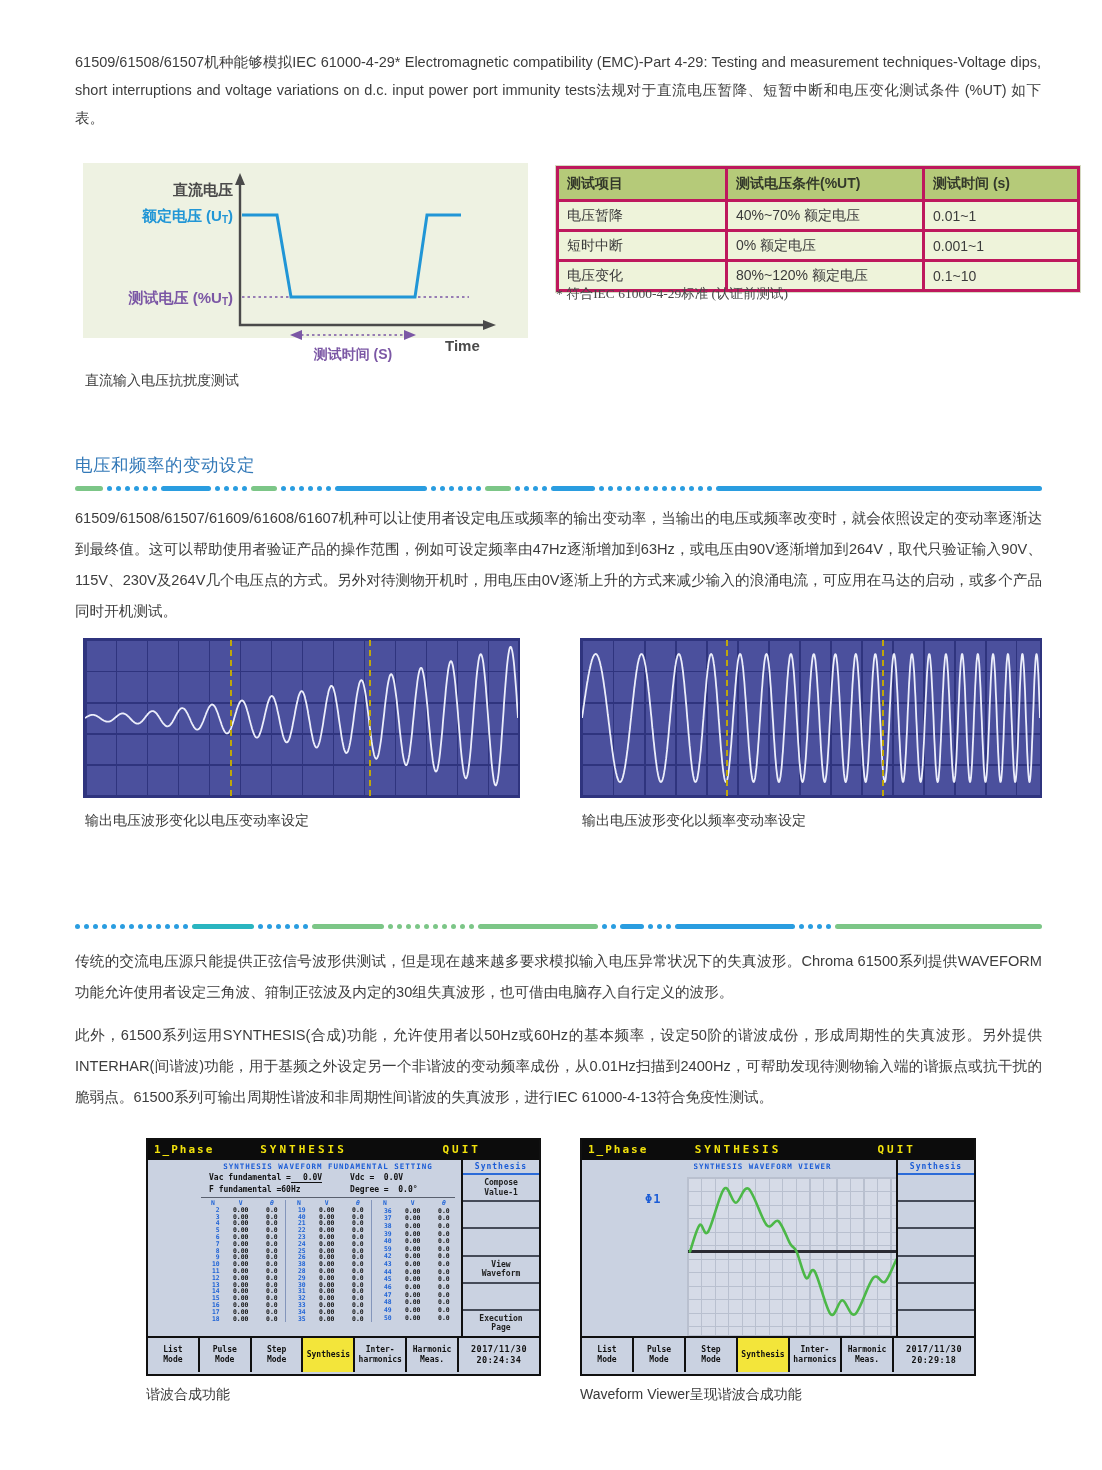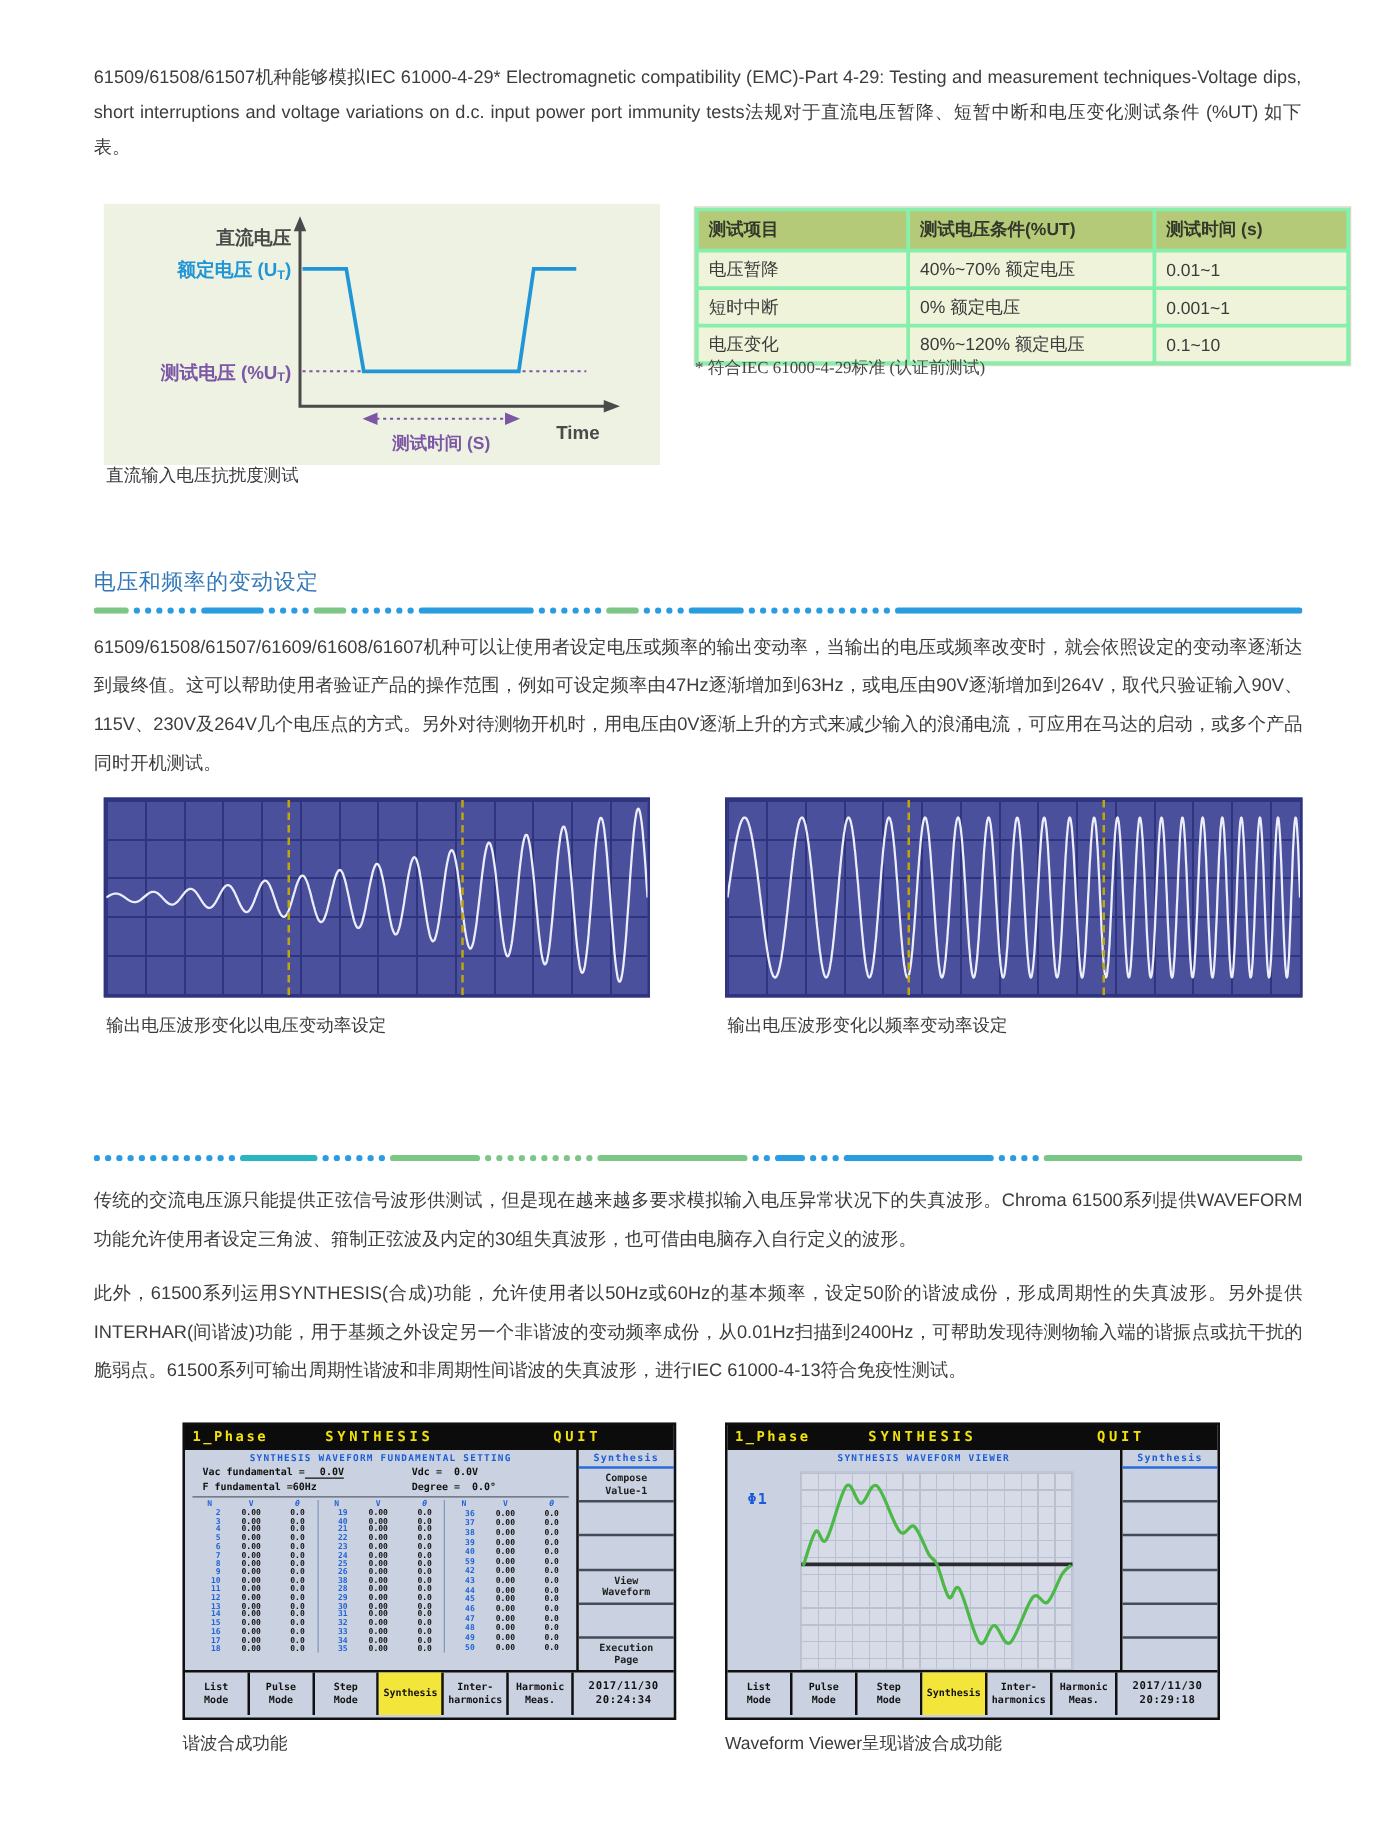--- a/index.html
+++ b/index.html
@@ -12,39 +12,39 @@
   .sec-title{font-size:17.5px;color:#3379b8;letter-spacing:.5px;}
   .caption{font-size:14px;color:#3a3a3a;}
   
   .divider{display:flex;align-items:center;gap:4px;height:6px;overflow:hidden;}
   .divider .dash{height:5px;border-radius:3px;flex:0 0 auto;}
   .divider .dot{width:5px;height:5px;border-radius:50%;flex:0 0 auto;}
   .divider .grow{flex:1 1 auto;}
   
   .dc-panel{background:#eef2e2;}
   
-  table.greentab{border-collapse:separate;border-spacing:3px;background:#86efac;outline:1px solid #d6dac2;}
+  table.greentab{border-collapse:separate;border-spacing:3px;background:#be185d;outline:1px solid #d6dac2;}
   table.greentab th{background:#b5ca79;color:#33382a;font-weight:bold;font-size:14px;text-align:left;
                     padding:4px 8px;height:22px;}
   table.greentab td{background:#eef3da;color:#3b3b3b;font-size:14px;padding:3px 8px;height:21px;}
   .footnote{font-size:13.5px;color:#474747;}
   
   .osc{background-color:#4b509d;border:2px solid #2f347e;
        background-image:repeating-linear-gradient(to right,#2f347e 0 1.5px,transparent 1.5px 31px),
                         repeating-linear-gradient(to bottom,#2f347e 0 1.5px,transparent 1.5px 31px);}
   .osc svg{position:absolute;left:0;top:0;}
   .vline{position:absolute;top:0;bottom:0;width:0;border-left:2px dashed #bfa70a;}
   
   .screen{background:#cad2e1;border:2px solid #101010;font-family:"DejaVu Sans Mono","Liberation Mono",monospace;}
   .titlebar{position:relative;height:20px;background:#0c0c0c;color:#f2e20c;font-weight:bold;
             font-size:11px;letter-spacing:2px;line-height:20px;}
   .titlebar .tl{position:absolute;left:6px;}
   .titlebar .tc{position:absolute;left:0;right:80px;text-align:center;letter-spacing:3px;}
   .titlebar .tr{position:absolute;right:58px;letter-spacing:3px;}
-  .sbody{display:flex;height:176px;}
+  .sbody{display:flex;height:176px;margin-left:47px;}
   .scontent{flex:1 1 auto;position:relative;overflow:hidden;}
   .ssub{text-align:center;font-size:7.5px;font-weight:bold;color:#1b5cd6;letter-spacing:1px;padding-top:2px;}
   .sidebar{flex:0 0 76px;border-left:2px solid #101010;display:flex;flex-direction:column;}
   .sidebar .stitle{height:13px;line-height:13px;text-align:center;color:#1b5cd6;font-weight:bold;
                    font-size:8px;letter-spacing:1px;border-bottom:2px solid #2b6bd8;}
   .sbox{flex:1 1 0;border-bottom:2px solid #454b58;font-size:8px;font-weight:bold;color:#1d1d1d;
         display:flex;align-items:center;justify-content:center;text-align:center;white-space:pre-line;line-height:1.2;}
   .sbox:last-child{border-bottom:none;}
   .menubar{display:grid;grid-template-columns:repeat(6,1fr) 80px;height:34px;border-top:2px solid #101010;}
   .mcell{border-right:2px solid #101010;display:flex;align-items:center;justify-content:center;
@@ -72,21 +72,21 @@
   .zero{position:absolute;left:0;right:0;height:2.5px;background:#2b2b33;}
   .phase-label{position:absolute;color:#1b5cd6;font-weight:bold;font-size:12px;letter-spacing:1px;}
 </style>
 </head>
 <body>
 
 <div id="page">
 
   <div class="abs para" style="left:75px;top:48px;width:966px;">61509/61508/61507机种能够模拟IEC 61000-4-29* Electromagnetic compatibility (EMC)-Part 4-29: Testing and measurement techniques-Voltage dips, short interruptions and voltage variations on d.c. input power port immunity tests法规对于直流电压暂降、短暂中断和电压变化测试条件 (%UT) 如下表。</div>
 
-  <div class="abs dc-panel" style="left:83px;top:163px;width:445px;height:209px;">
+  <div class="abs dc-panel" style="left:83px;top:163px;width:445px;height:175px;">
     <svg width="445" height="209" viewBox="0 0 445 209">
 
       <path d="M159,134 H386" stroke="#7b57a5" stroke-width="1.6" stroke-dasharray="2.5 3" fill="none"></path>
 
       <path d="M157,20 L157,162 L402,162" stroke="#4a4a4a" stroke-width="2.4" fill="none"></path>
       <polygon points="157,10 152,22 162,22" fill="#4a4a4a"></polygon>
       <polygon points="413,162 400,157 400,167" fill="#4a4a4a"></polygon>
 
       <path d="M159,52 H194 L208,134 H332 L344,52 H378" stroke="#2196d6" stroke-width="3" fill="none"></path>
 

